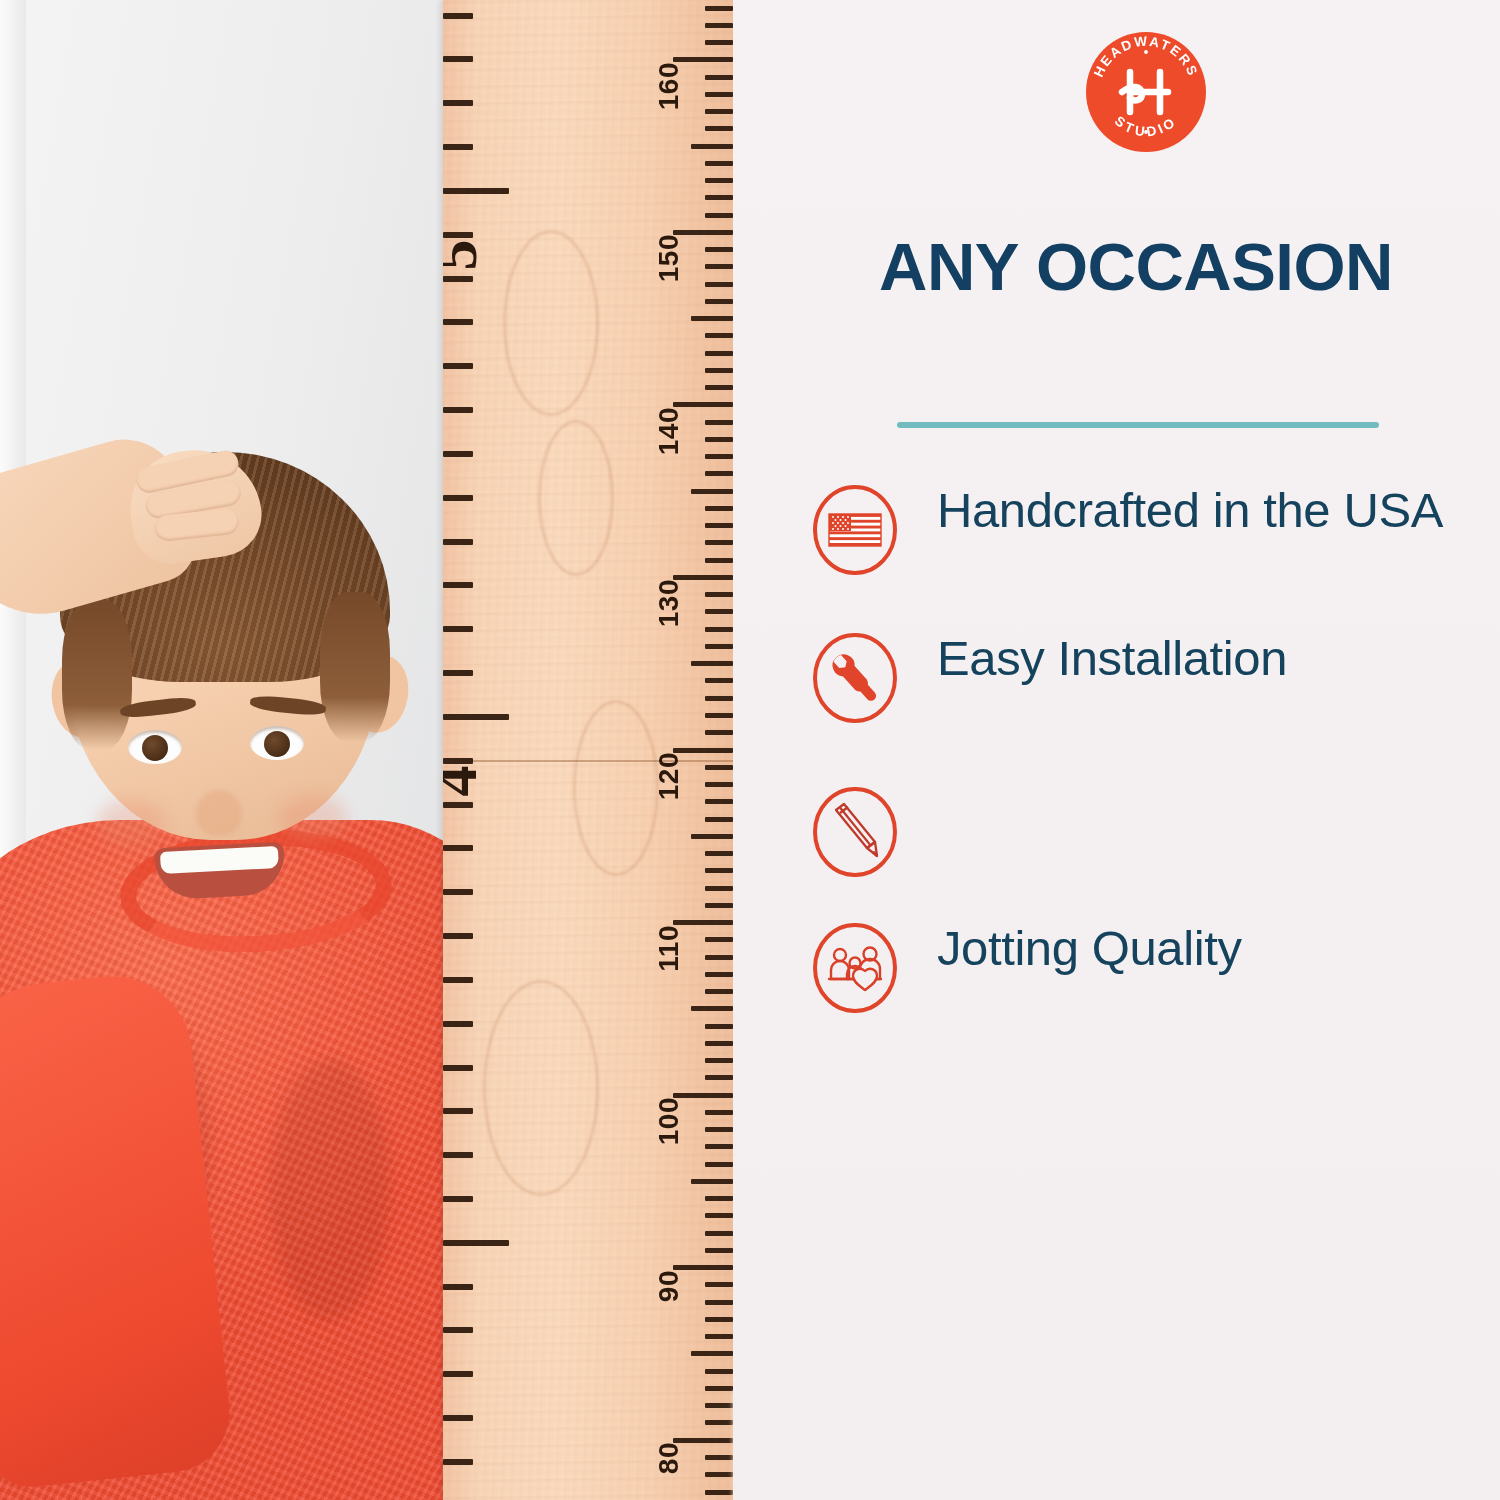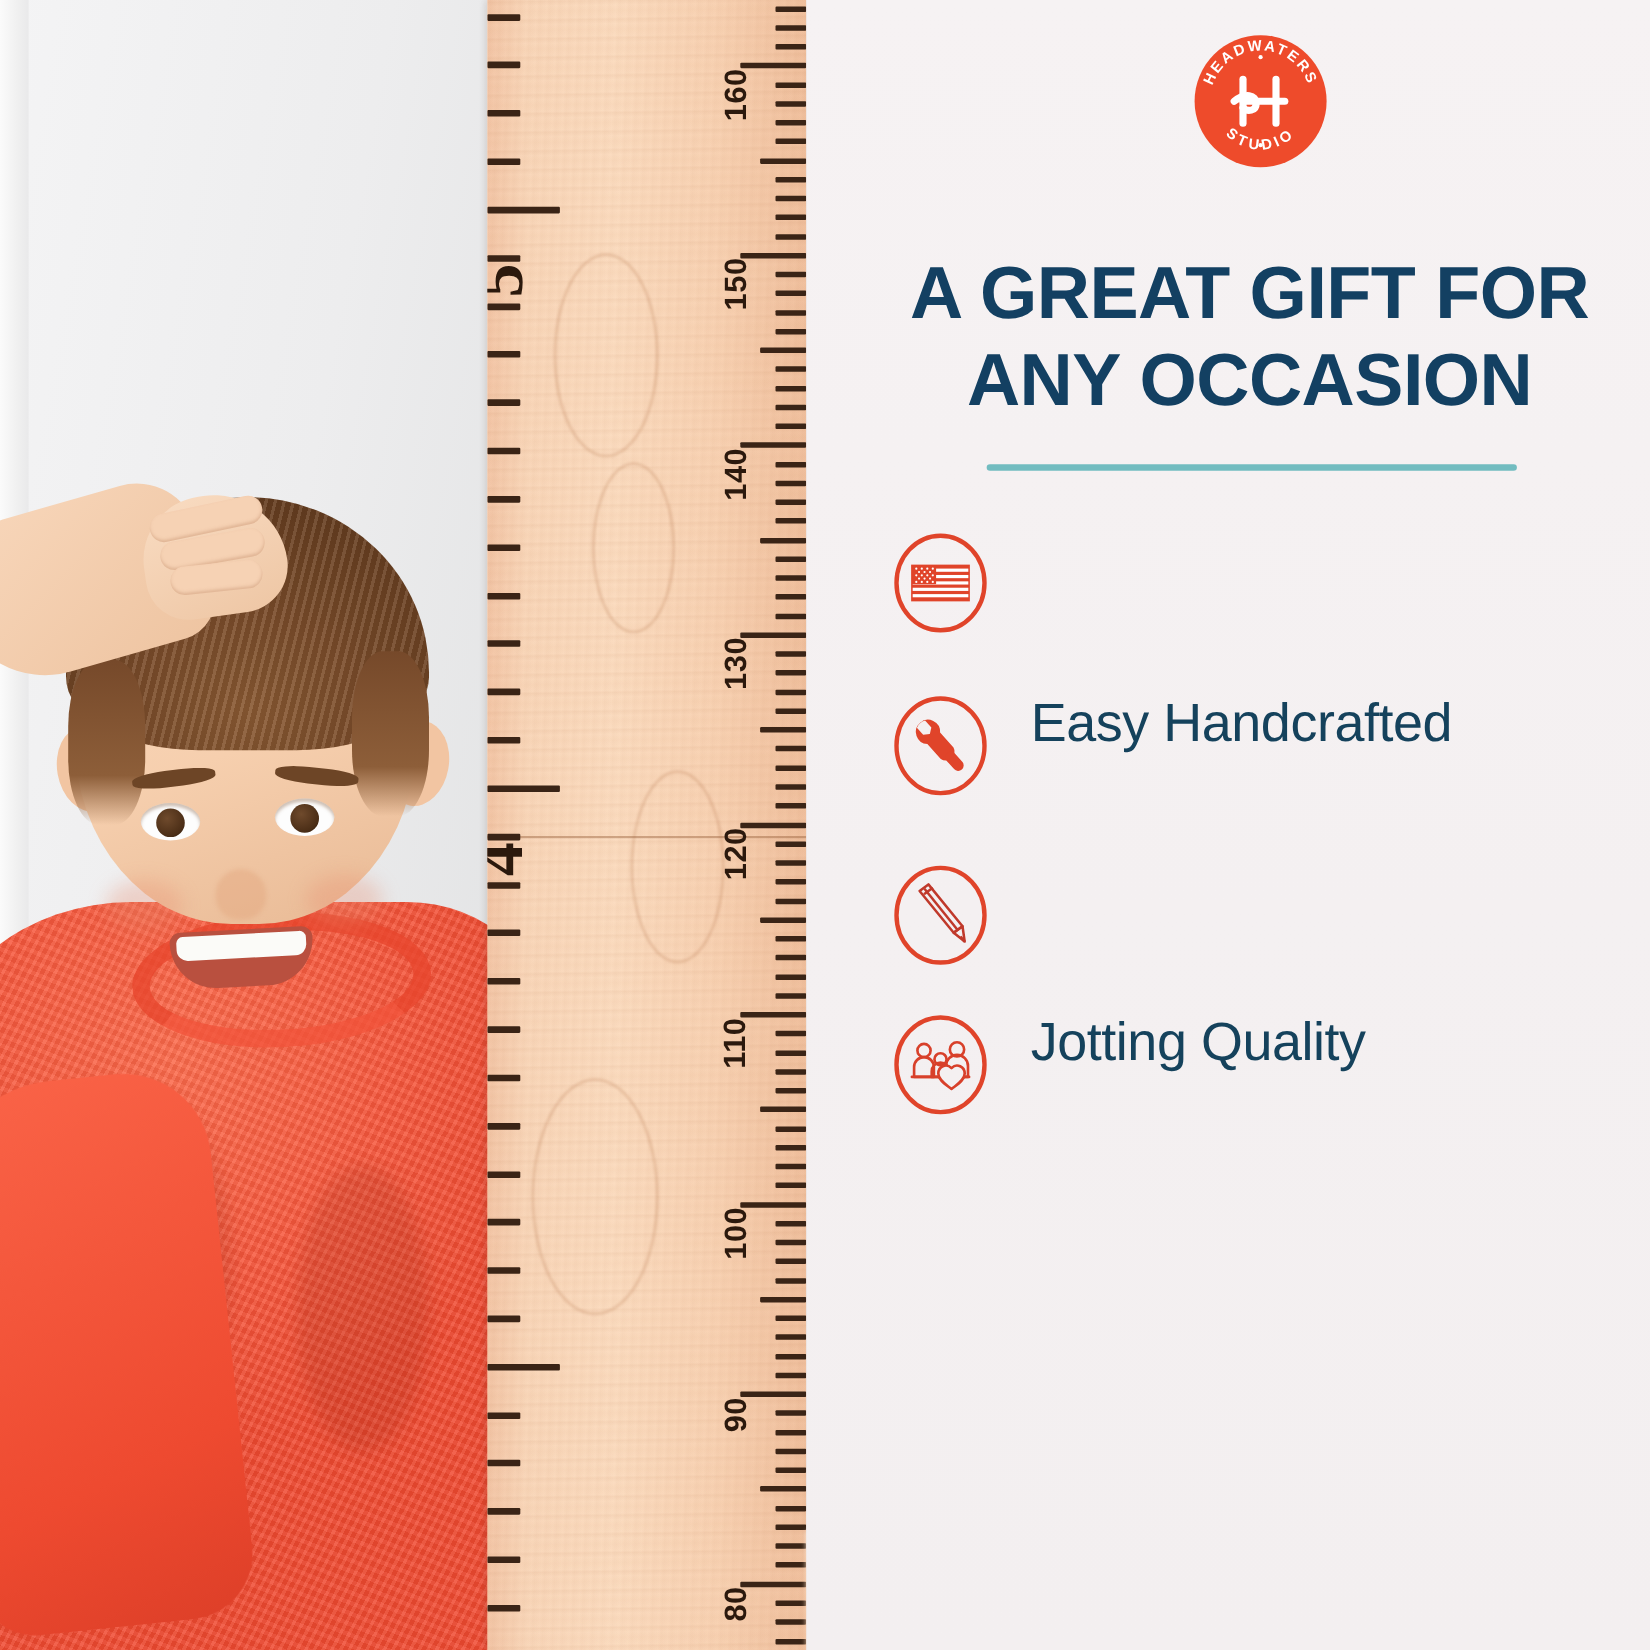--- a/index.html
+++ b/index.html
@@ -596,21 +596,20 @@
           <path d="M 78,44 L 78,84"></path>
           <path d="M 40,64 C 50,56 60,58 60,66 C 60,73 52,74 48,70"></path>
           <path d="M 48,64 L 86,64"></path>
         </g>
         <circle cx="64" cy="24" r="1.9" fill="#ffffff"></circle>
         <circle cx="64" cy="104" r="1.9" fill="#ffffff"></circle>
       </svg>
     </div>
 
     <h1 class="headline">
-      <span class="l1">A GREAT GIFT FOR</span>
       <span class="l2">ANY OCCASION</span>
     </h1>
 
     <div class="divider"></div>
 
     <div class="features">
 
       <div class="feature f-usa">
         <div class="icon-wrap">
           <svg width="92" height="92" viewBox="0 0 92 92" aria-hidden="true">
@@ -643,40 +642,41 @@
                 <circle cx="36.5" cy="42" r="1"></circle>
                 <circle cx="24" cy="45" r="1"></circle>
                   <circle cx="29" cy="45" r="1"></circle>
                 <circle cx="34" cy="45" r="1"></circle>
                   <circle cx="39" cy="45" r="1"></circle>
               </g>
               <rect x="20" y="30" width="52" height="32" fill="none" stroke="#E0442A" stroke-width="1.4"></rect>
             </g>
           </svg>
         </div>
+        <div class="f-text">Handcrafted in the USA</div>
       </div>
 
       <div class="feature f-install">
         <div class="icon-wrap">
           <svg width="92" height="92" viewBox="0 0 92 92" aria-hidden="true">
             <ellipse cx="46" cy="46" rx="40" ry="43" fill="none" stroke="#E0442A" stroke-width="4"></ellipse>
             <g transform="rotate(-42 46 46)">
               <path d="M 46,18
                        a 11,11 0 0 0 -7.8,18.8
                        L 38.2,55
                        a 8,8 0 0 0 15.6,0
                        L 53.8,36.8
                        A 11,11 0 0 0 46,18 Z" fill="#E0442A"></path>
               <path d="M 41,19.5 L 41,28 L 46,31.5 L 51,28 L 51,19.5
                        a 11,11 0 0 0 -10,0 Z" fill="#F4F0F1"></path>
               <rect x="41" y="55" width="10" height="20" rx="5" fill="#E0442A"></rect>
             </g>
           </svg>
         </div>
-        <div class="f-text">Easy Handcrafted</div>
+        <div class="f-text">Easy Installation</div>
       </div>
 
       <div class="feature f-jotting">
         <div class="icon-wrap">
           <svg width="92" height="92" viewBox="0 0 92 92" aria-hidden="true">
             <ellipse cx="46" cy="46" rx="40" ry="43" fill="none" stroke="#E0442A" stroke-width="4"></ellipse>
             <g stroke="#C0392B" stroke-width="2.3" fill="none" stroke-linejoin="round">
 
               <path d="M 27,24 L 35,18 L 66,56 L 58,62 Z"></path>
 

